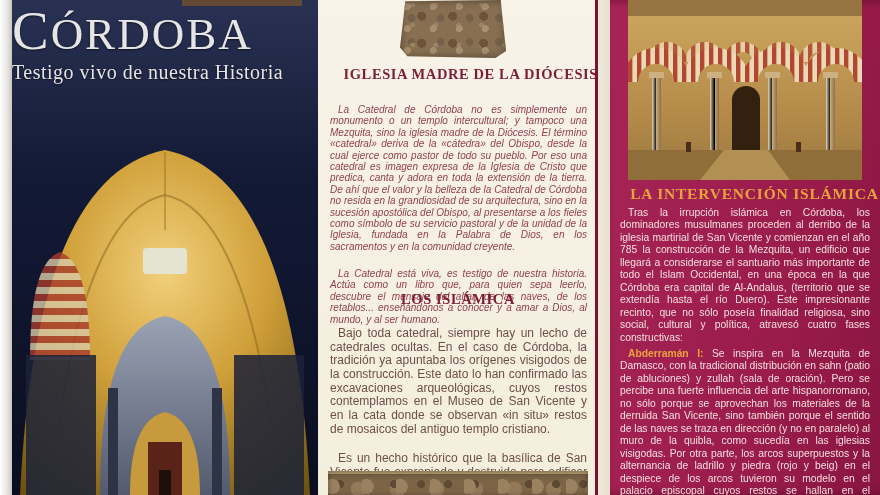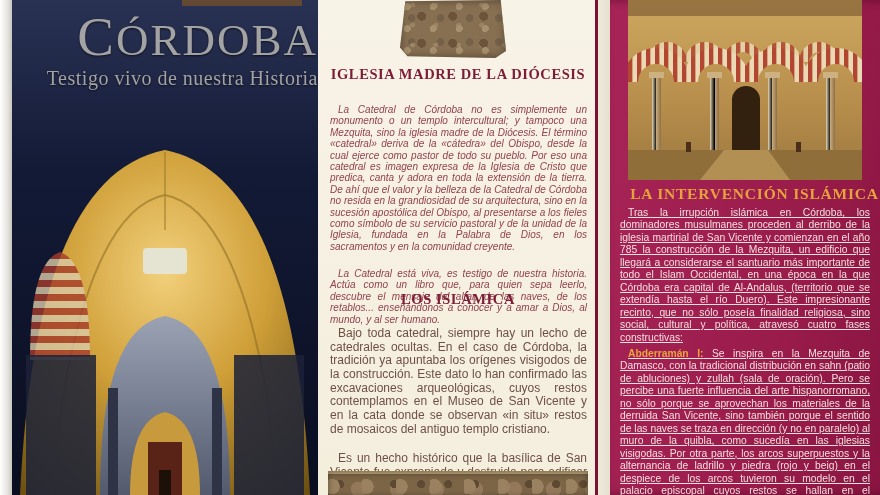--- a/index.html
+++ b/index.html
@@ -7,22 +7,22 @@
         font-family:"Liberation Sans",sans-serif;}
 
   
   .scan-edge{position:absolute;left:0;top:0;width:12px;height:495px;
              background:linear-gradient(90deg,#ffffff 0%,#e9e7e2 55%,#cfccc6 100%);}
 
   
   .panel-left{position:absolute;left:12px;top:0;width:306px;height:495px;background:#10172e;
               box-shadow:2px 0 4px rgba(0,0,0,.25);}
   .panel-left svg{position:absolute;left:0;top:0;z-index:1;}
-  .cover-head{position:absolute;z-index:2;left:0;top:8px;width:100%;text-align:right;
-              color:#a3a3a3;}
+  .cover-head{position:absolute;z-index:2;left:0;top:2px;width:100%;text-align:left;
+              color:#e5e5e5;}
   .cover-title{font-family:"Liberation Serif",serif;font-size:45px;font-weight:normal;
                letter-spacing:2px;line-height:1.05;text-shadow:0 1px 2px rgba(0,0,0,.6);}
   .cover-title::first-letter{font-size:1.22em;}
   .cover-subtitle{font-family:"Liberation Serif",serif;font-size:20px;
                   margin-top:1px;letter-spacing:.5px;text-shadow:0 1px 2px rgba(0,0,0,.6);}
 
   
   .panel-mid{position:absolute;left:318px;top:0;width:280px;height:495px;
              background:linear-gradient(180deg,#f8f3e7 0%,#f4eedd 100%);}
   .relief{position:absolute;left:82px;top:0;width:106px;height:58px;
@@ -30,21 +30,21 @@
           background-image:
             radial-gradient(circle at 28% 30%,#a7906d 0 14%,rgba(0,0,0,0) 15%),
             radial-gradient(circle at 70% 60%,#6b543a 0 16%,rgba(0,0,0,0) 17%),
             radial-gradient(circle at 55% 25%,#9c8364 0 12%,rgba(0,0,0,0) 13%),
             radial-gradient(circle at 40% 75%,#75604a 0 15%,rgba(0,0,0,0) 16%);
           background-size:26px 22px,31px 27px,23px 20px,29px 24px;
           clip-path:polygon(5% 2%,95% 0%,100% 88%,90% 100%,7% 97%,0% 82%);
           box-shadow:inset 0 0 10px rgba(0,0,0,.45);}
   .h-mid{position:absolute;left:0;width:100%;text-align:center;color:#7d1c36;
          font-family:"Liberation Serif",serif;font-weight:bold;letter-spacing:.6px;}
-  .h-iglesia{top:66px;font-size:14.5px;}
+  .h-iglesia{top:66px;font-size:14.5px;text-align:right;}
   .h-origenes{top:291px;font-size:14.5px;}
   .mid-body{position:absolute;left:12px;width:257px;text-align:justify;}
   .mid-body p{margin:16px 0 5px 0;text-indent:8px;}
   .body-italic{top:88px;font-style:italic;font-size:10px;line-height:1.14;color:#92414f;}
   .body-upright{top:311px;font-size:12px;line-height:1.14;color:#6e4f48;}
   .frieze{position:absolute;left:10px;top:471px;width:260px;height:24px;
           background-color:#7c6547;
           background-image:
             linear-gradient(180deg,#c7ad7c 0,#c7ad7c 3px,rgba(0,0,0,0) 3px),
             radial-gradient(circle at 12% 60%,#9a8260 0 22%,rgba(0,0,0,0) 23%),
@@ -61,21 +61,21 @@
   
   .panel-right{position:absolute;left:610px;top:0;width:289px;height:495px;
                background:linear-gradient(100deg,#a72457 0%,#9a1c4b 60%,#871440 100%);
                box-shadow:inset -6px 0 10px rgba(60,0,25,.55);}
   .panel-right svg{position:absolute;left:18px;top:0;}
   .h-right{position:absolute;top:185px;left:0;width:100%;text-align:center;color:#e6a23d;
            font-family:"Liberation Serif",serif;font-weight:bold;font-size:15.5px;
            letter-spacing:.8px;}
   .right-body{position:absolute;top:207px;left:10px;width:250px;text-align:justify;
               font-size:10.3px;line-height:1.21;color:#f4dede;}
-  .right-body p{margin:0 0 4px 0;text-indent:8px;text-decoration:underline;}
+  .right-body p{margin:0 0 4px 0;text-indent:8px;}
   .lead{color:#eba43f;font-weight:bold;}
 </style>
 </head>
 <body>
 
 <div id="page">
 
   <div class="scan-edge"></div>
 
   <div class="panel-left">

